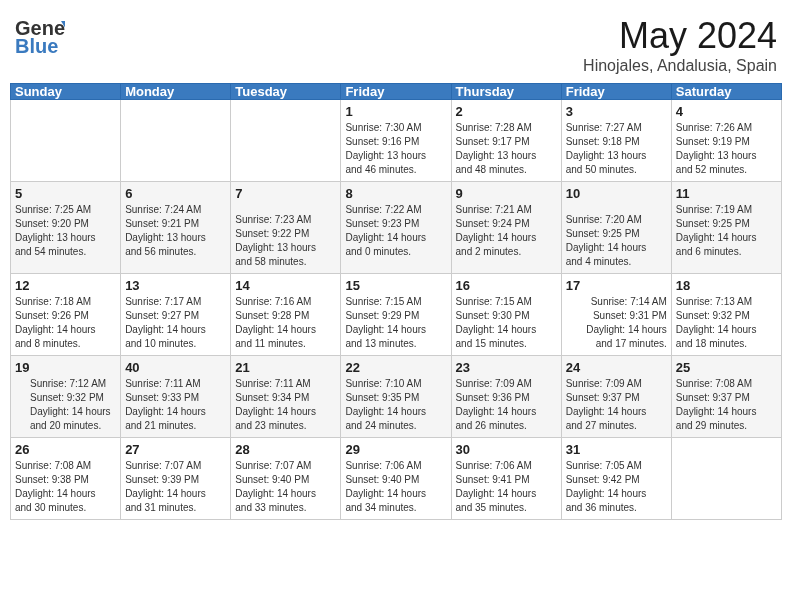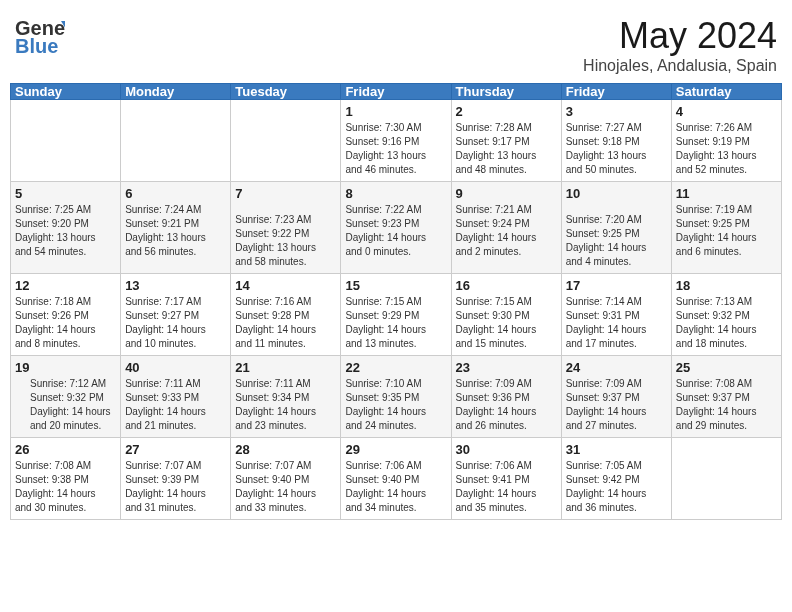--- a/index.html
+++ b/index.html
@@ -221,21 +221,21 @@
         </td>
         <td>
           <span class="day-num">16</span>
           <div class="day-info" style="white-space: pre-line;">Sunrise: 7:15 AM
 Sunset: 9:30 PM
 Daylight: 14 hours
 and 15 minutes.</div>
         </td>
         <td>
           <span class="day-num">17</span>
-          <div class="day-info" style="white-space: pre-line;">Sunrise: 7:14 AM
+          <div class="day-info" style="white-space: pre-line; text-align: right;">Sunrise: 7:14 AM
 Sunset: 9:31 PM
 Daylight: 14 hours
 and 17 minutes.</div>
         </td>
         <td>
           <span class="day-num">18</span>
           <div class="day-info" style="white-space: pre-line;">Sunrise: 7:13 AM
 Sunset: 9:32 PM
 Daylight: 14 hours
 and 18 minutes.</div>

